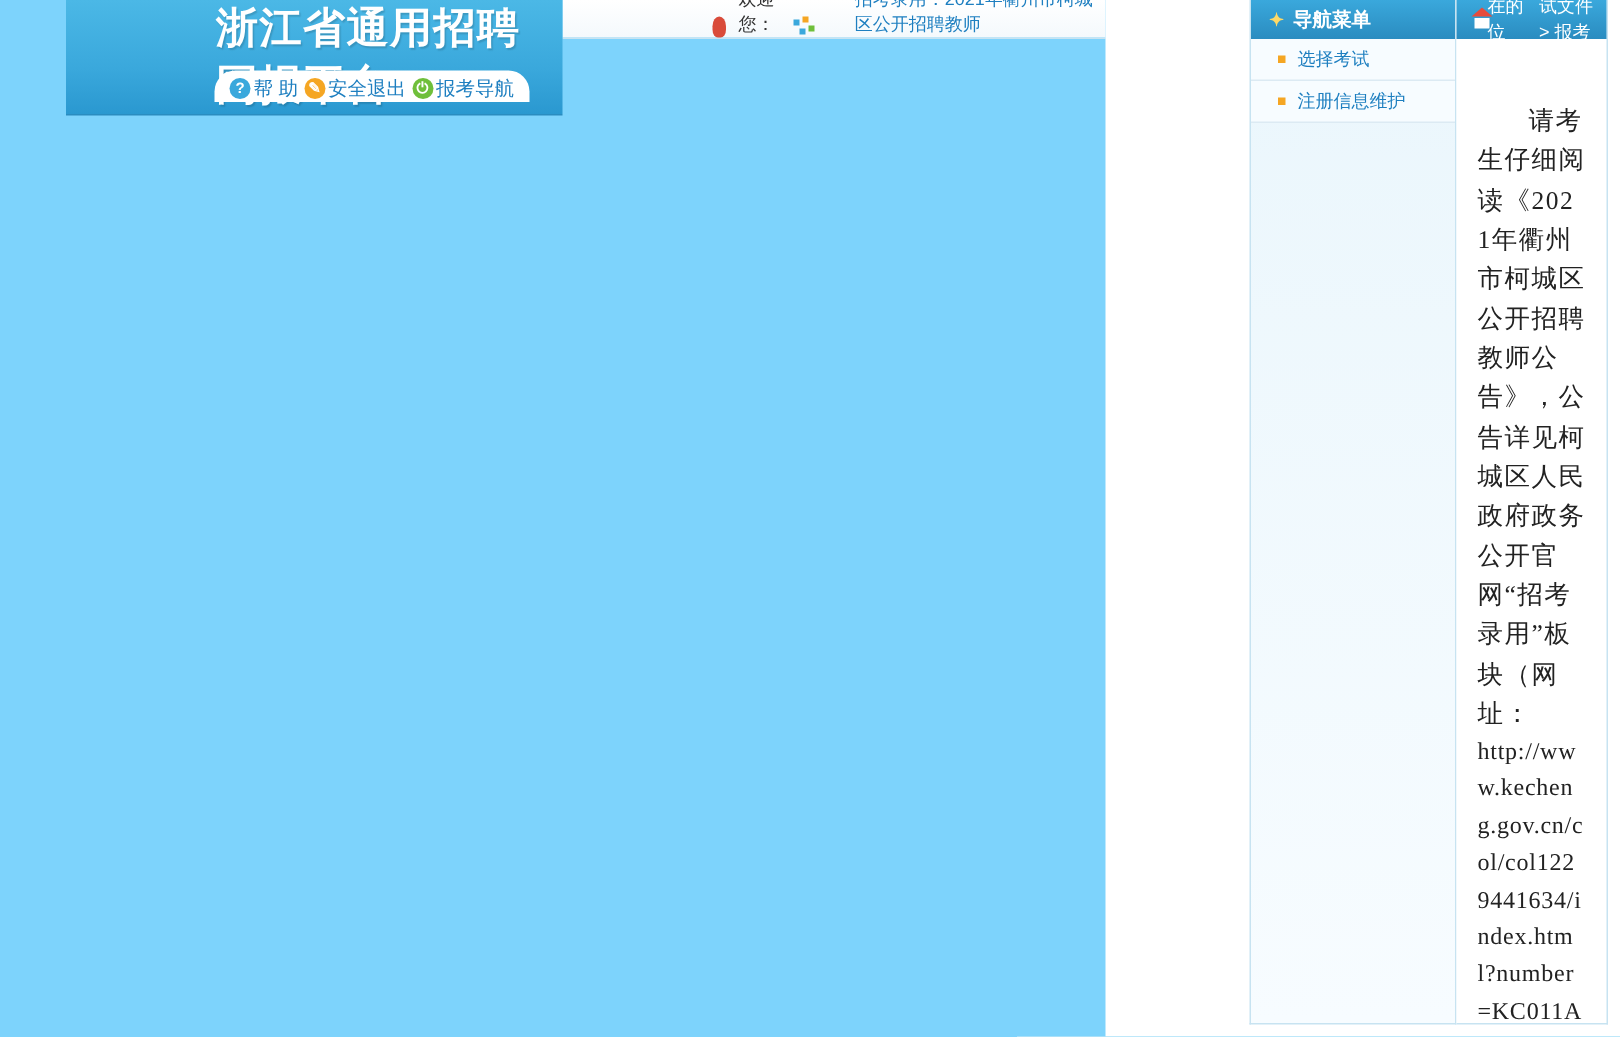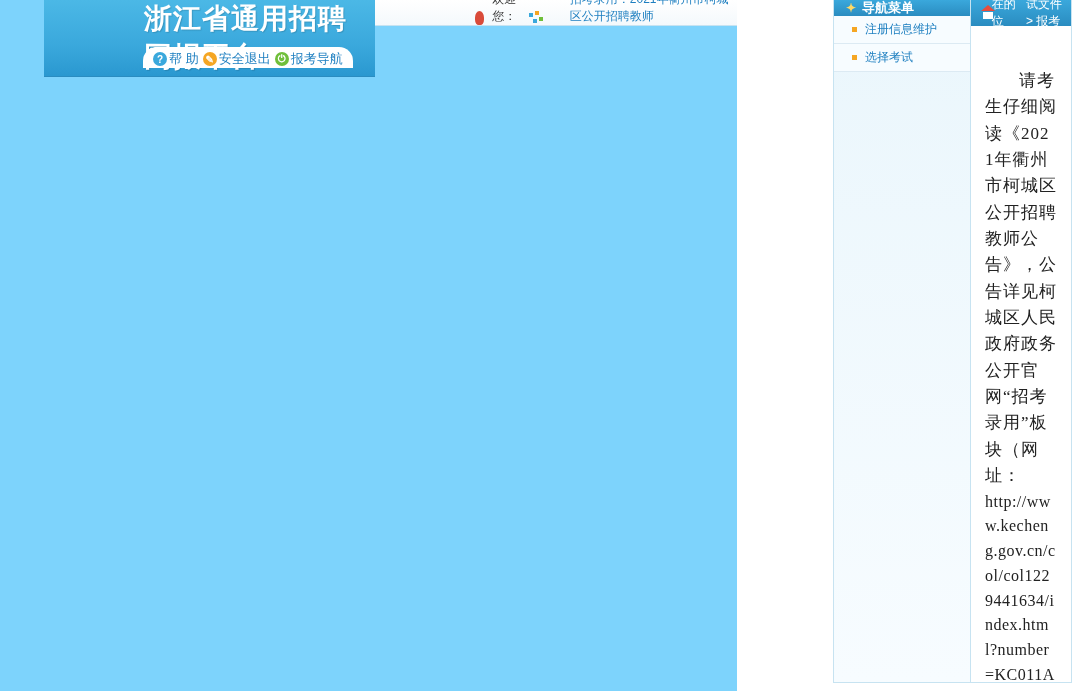--- a/index.html
+++ b/index.html
@@ -110,21 +110,21 @@
 
   .sidebar {
     width: 138px;
     background: linear-gradient(to bottom, #eaf6fc, #f7fcff);
     border: 1px solid #c7e3f1;
     border-top: none;
     display: flex;
     flex-direction: column;
   }
   .side-header {
-    height: 16px;
+    height: 26px;
     background: linear-gradient(to bottom, #3aa8dc, #2a8cc0);
     color: #fff;
     font-size: 13px;
     font-weight: bold;
     display: flex;
     align-items: center;
     padding-left: 12px;
     gap: 6px;
   }
   .side-header::before {
@@ -272,25 +272,25 @@
     </span>
   </div>
 
   <div class="body-area">
     <div class="sidebar">
       <div class="side-header">
         <span>导航菜单</span>
       </div>
       <div class="side-item">
         <span class="dot"></span>
-        <span>注册信息维护</span>
+        <span>选择考试</span>
       </div>
       <div class="side-item">
         <span class="dot"></span>
-        <span>选择考试</span>
+        <span>注册信息维护</span>
       </div>
     </div>
 
     <div class="main">
       <div class="breadcrumb">
         <span class="home-icon"></span>
         <span>您现在的位置：</span>
         <span>查看考试文件  &gt;  报考导航</span>
       </div>
       <div class="content">

